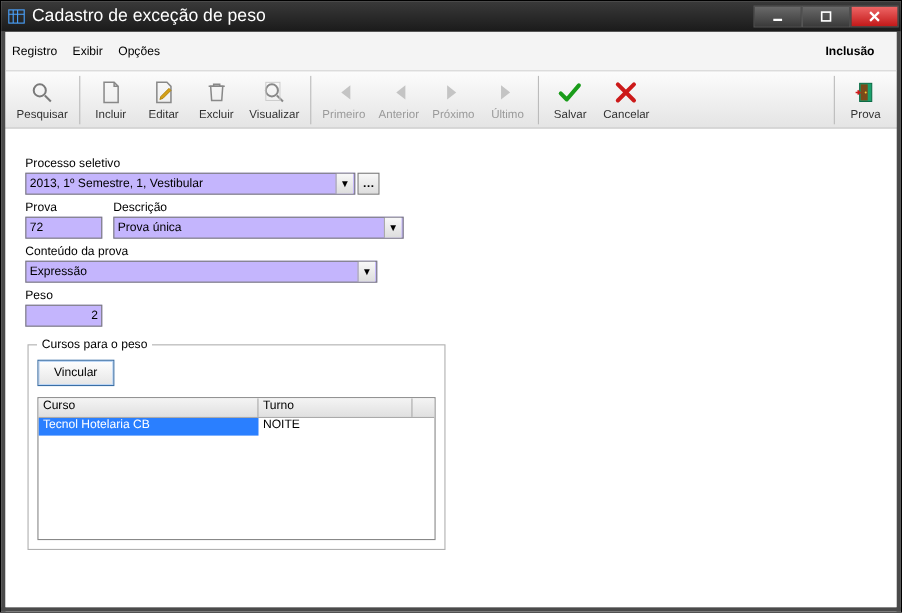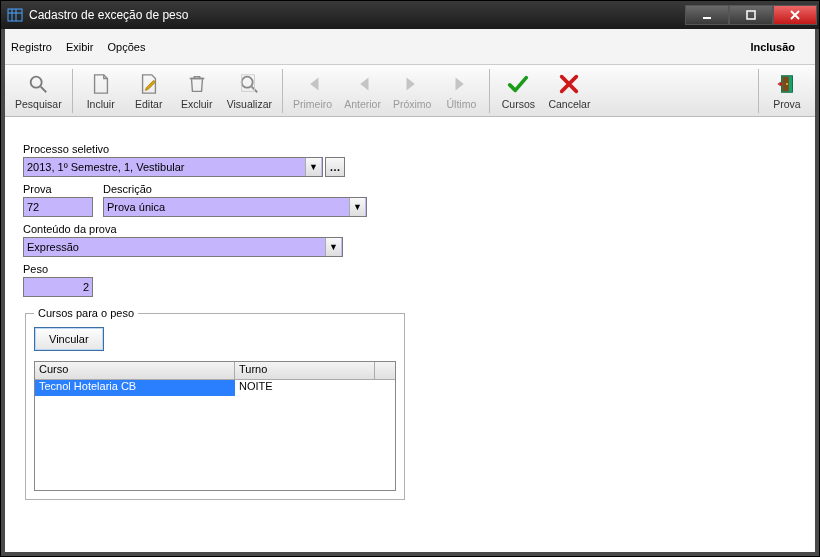--- a/index.html
+++ b/index.html
@@ -30,21 +30,21 @@
   }
   .titlebar .app-icon {
     width: 16px; height: 16px;
     margin-right: 6px;
     display: inline-flex;
     align-items: center;
     justify-content: center;
     font-size: 12px;
     color:#4aa3ff;
   }
-  .titlebar .title { flex: 1; font-size: 12px; }
+  .titlebar .title { flex: 1; font-size: 16px; }
   .win-controls { display: flex; gap: 0; }
   .win-btn {
     width: 44px; height: 20px;
     border: 1px solid #555;
     display: flex; align-items: center; justify-content: center;
     background: linear-gradient(to bottom,#6a6a6a,#3a3a3a);
     color: #fff;
   }
   .win-btn.close { background: linear-gradient(to bottom,#e66,#c21818); }
   .win-btn svg { width:12px; height:12px; }
@@ -318,21 +318,21 @@
         </div>
       </div>
       <div class="tool-sep"></div>
       <div class="tool-group">
         <div class="tool-btn">
           <span class="ticon">
               <svg viewBox="0 0 24 24">
                 <path d="M3 13l6 6L21 5" fill="none" stroke="#1a9c1a" stroke-width="4" stroke-linecap="round" stroke-linejoin="round"></path>
               </svg>
             </span>
-          <span class="tlabel">Cursos</span>
+          <span class="tlabel">Salvar</span>
         </div>
         <div class="tool-btn">
           <span class="ticon">
               <svg viewBox="0 0 24 24">
                 <path d="M4 4l16 16M20 4L4 20" stroke="#cc1a1a" stroke-width="4" stroke-linecap="round"></path>
               </svg>
             </span>
           <span class="tlabel">Cancelar</span>
         </div>
       </div>

